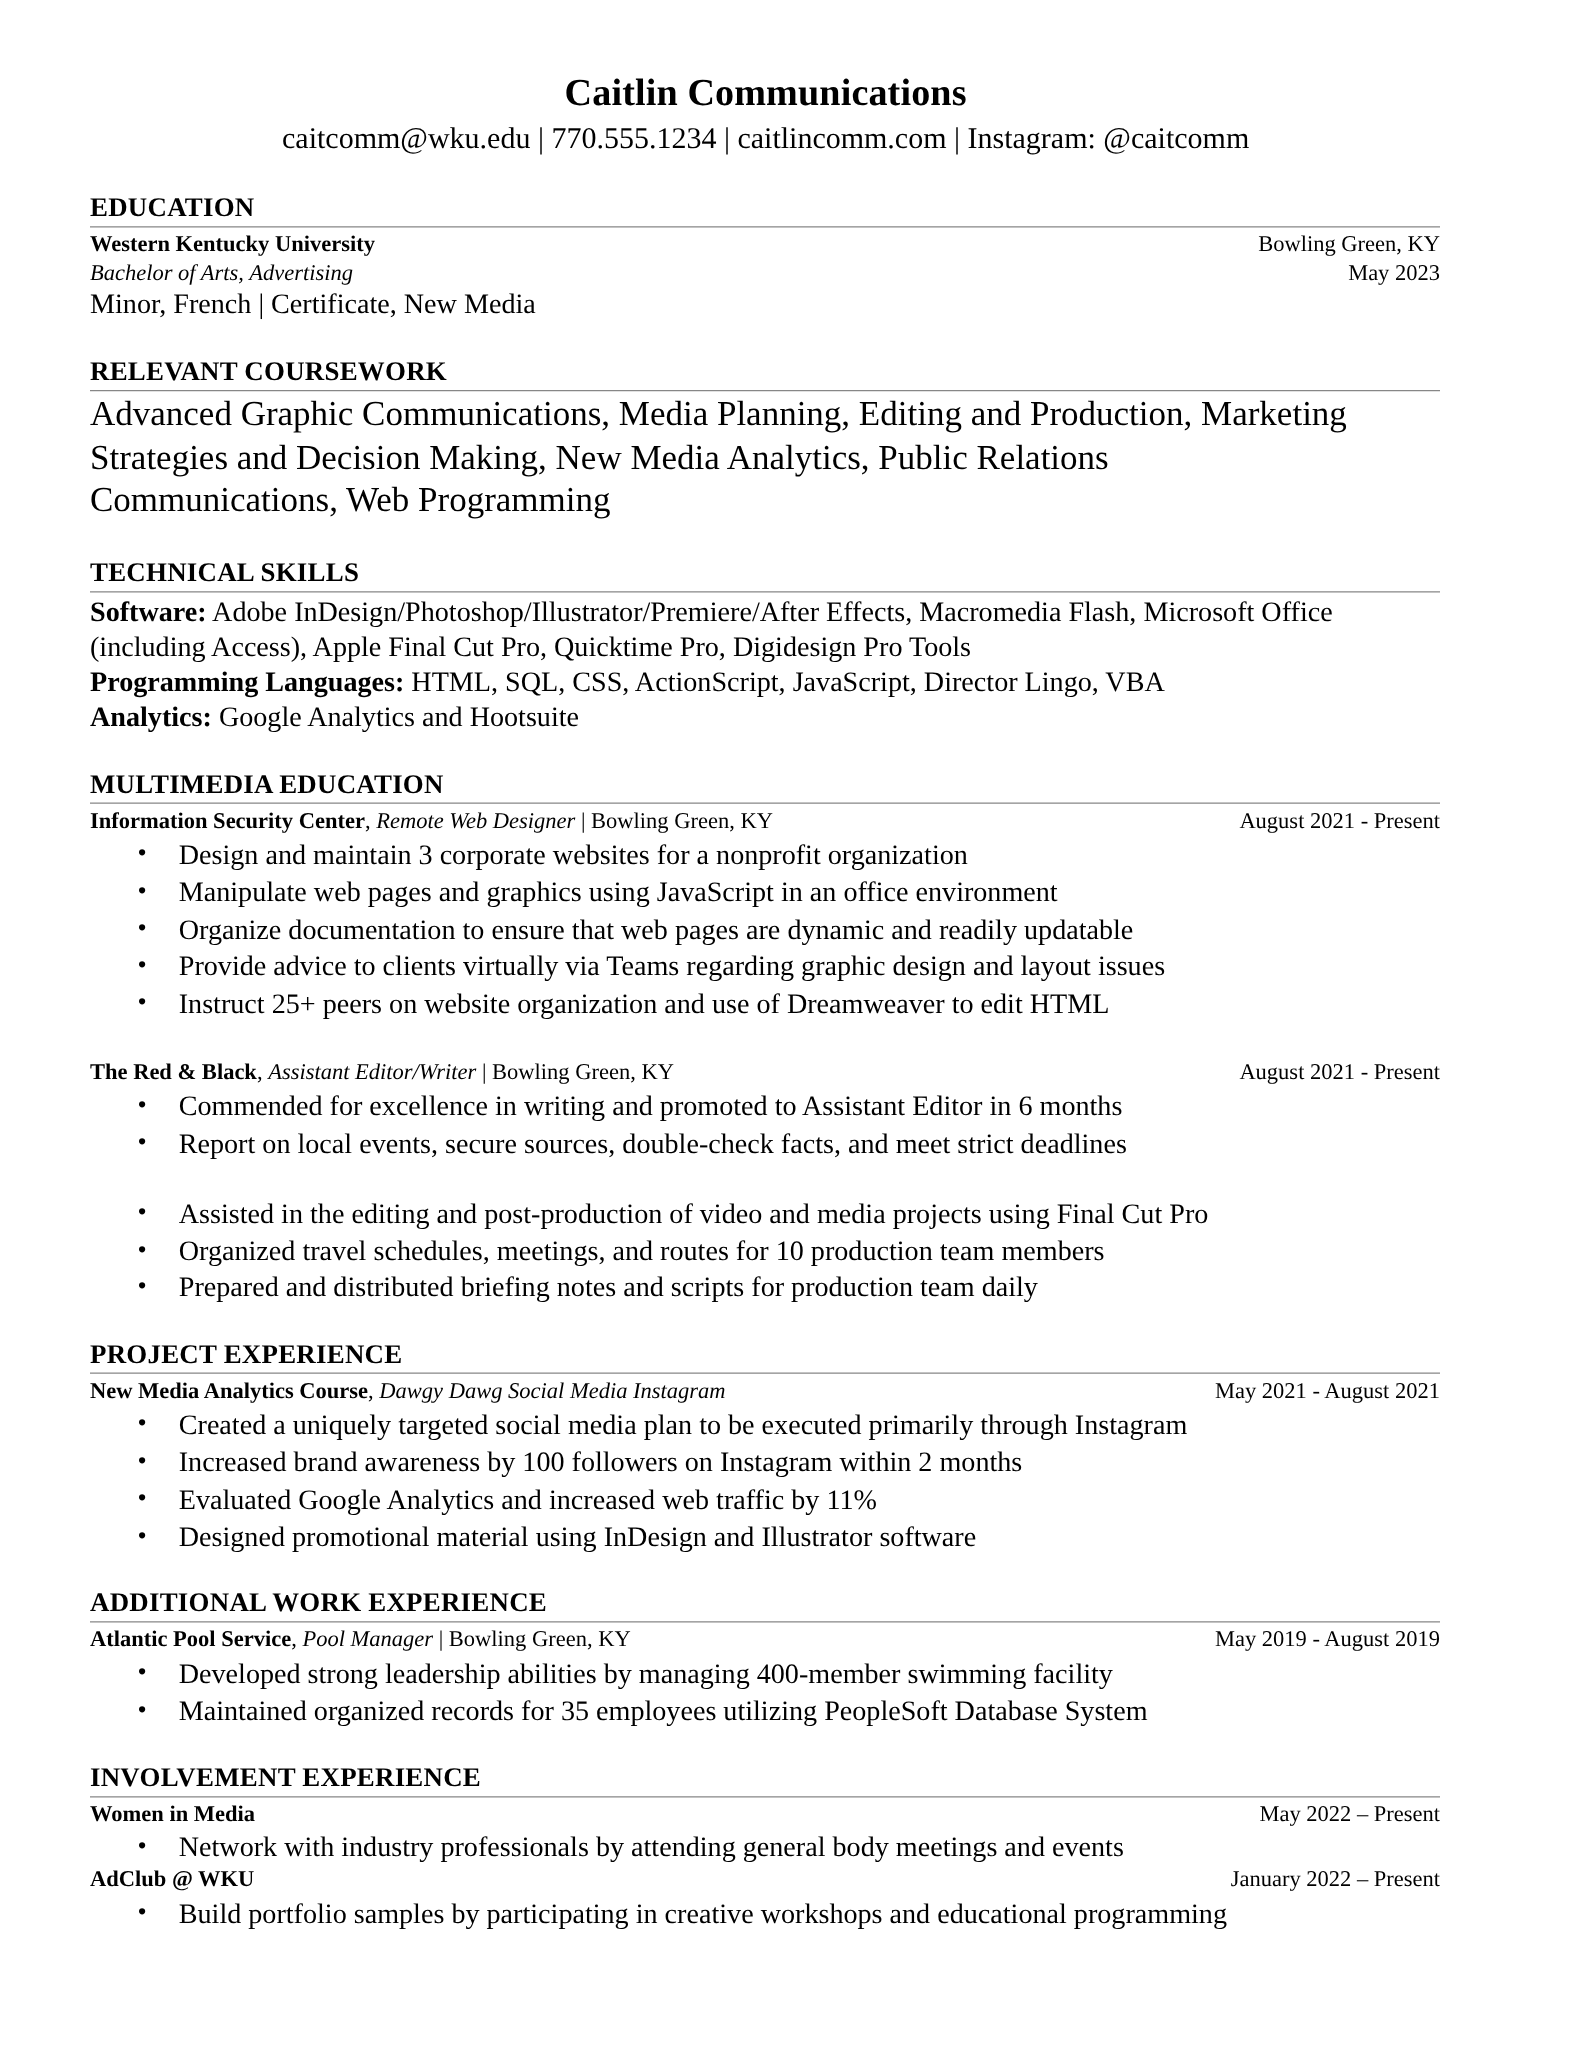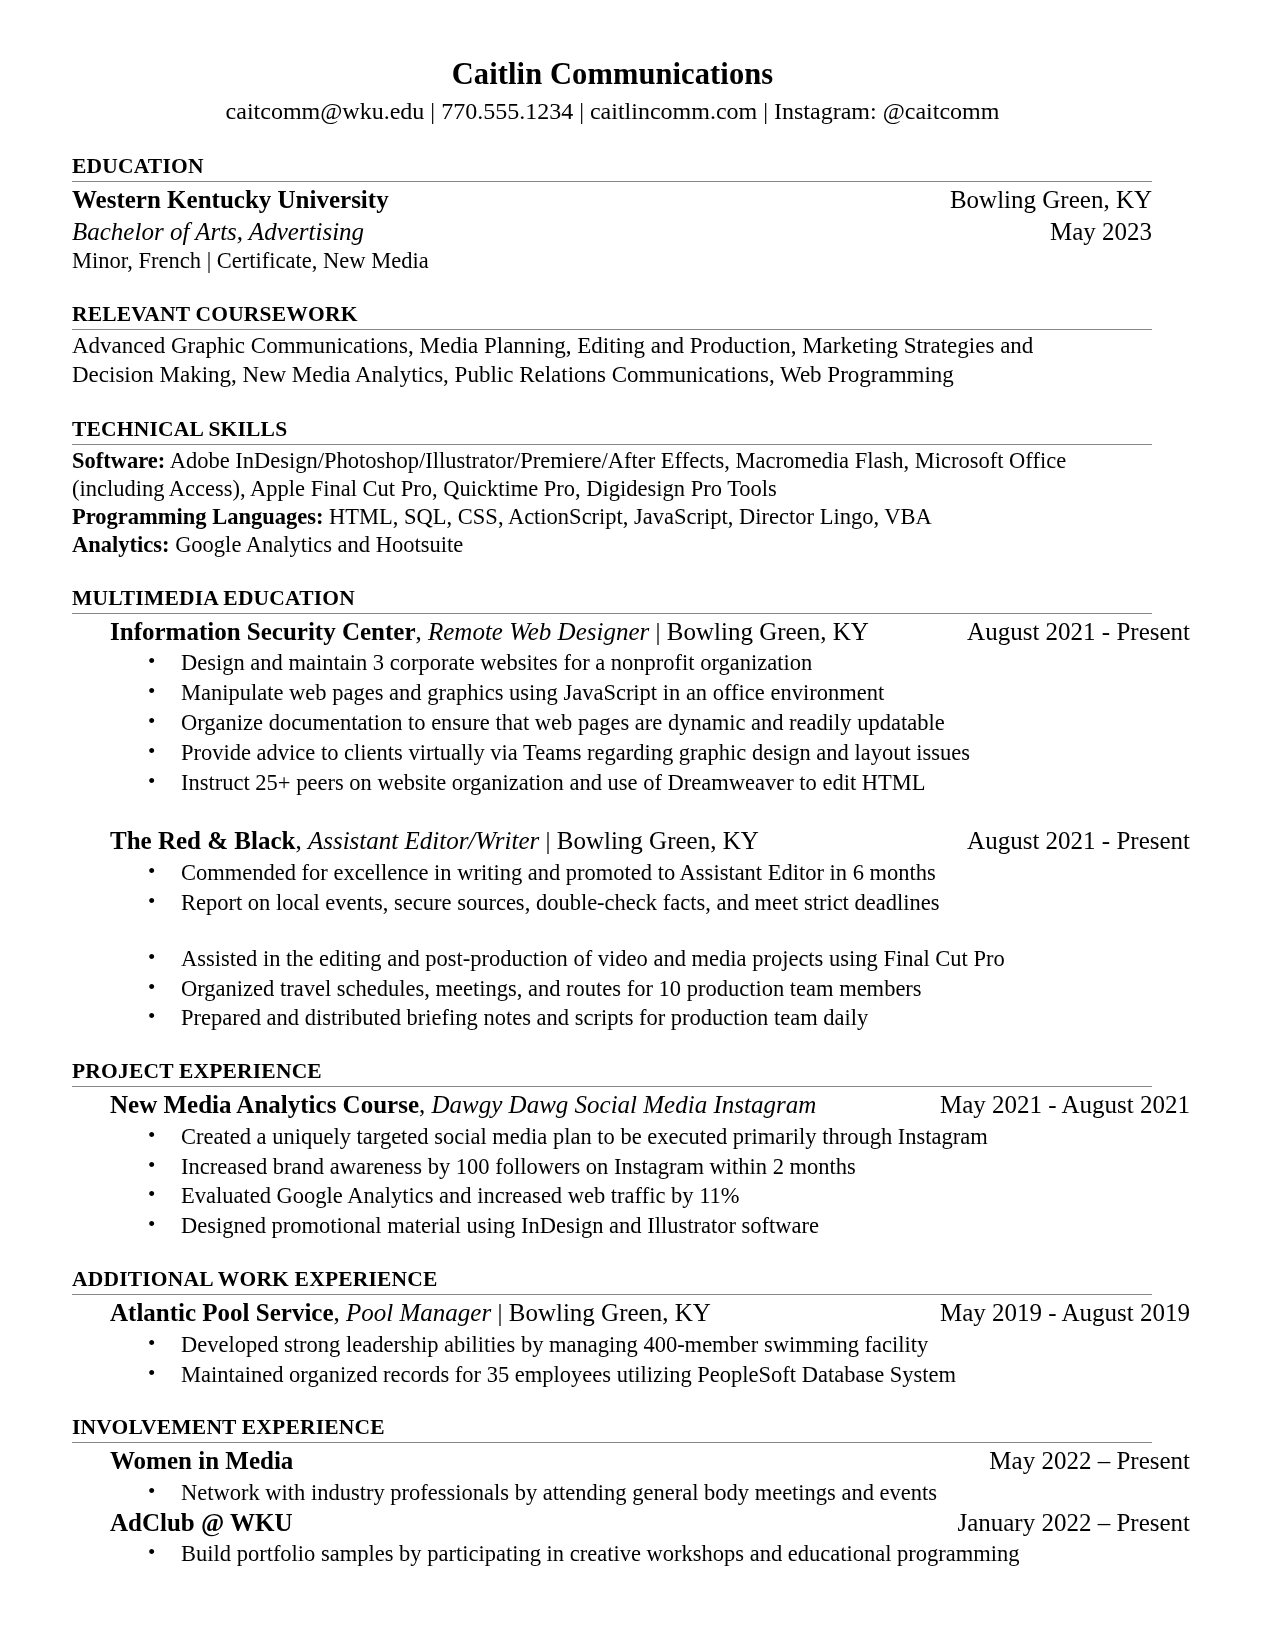--- a/index.html
+++ b/index.html
@@ -55,37 +55,37 @@
     margin: 1px 0 2px 0;
     width: 1080px;
     height: 0;
   }
 
   
   .row {
     display: flex;
     align-items: baseline;
     justify-content: space-between;
-    font-size: 25px;
+    font-size: 18px;
     line-height: 1.26;
     width: 1080px;
   }
   .row .left { white-space: nowrap; }
   .row .right { white-space: nowrap; text-align: right; }
   .row.gdm .right { margin-right: 4px; }
 
   b, .b { font-weight: bold; }
   i, .i { font-style: italic; }
 
   .plain-line {
     font-size: 22.5px;
     line-height: 1.26;
   }
   .para {
-    font-size: 23px;
+    font-size: 28px;
     line-height: 1.245;
     width: 1010px;
   }
   .skill-line {
     font-size: 22.5px;
     line-height: 1.245;
     width: 1075px;
   }
 
   
@@ -101,21 +101,21 @@
     padding-left: 71px;
     margin-top: 3px;
   }
   ul.bullets li::before {
     content: "\2022";
     position: absolute;
     left: 38px;
     top: -1px;
     font-size: 21px;
   }
-  .entry { margin-top: 0px; margin-left: 38px; }
+  .entry { margin-top: 0px; }
   .entry + .entry { margin-top: 29px; }
   .tight + .tight { margin-top: 0; }
 </style>
 </head>
 <body>
 
 <div class="page">
 
   <div class="doc-title">Caitlin Communications</div>
   <div class="doc-contact">caitcomm@wku.edu | 770.555.1234 | caitlincomm.com | Instagram: @caitcomm</div>

